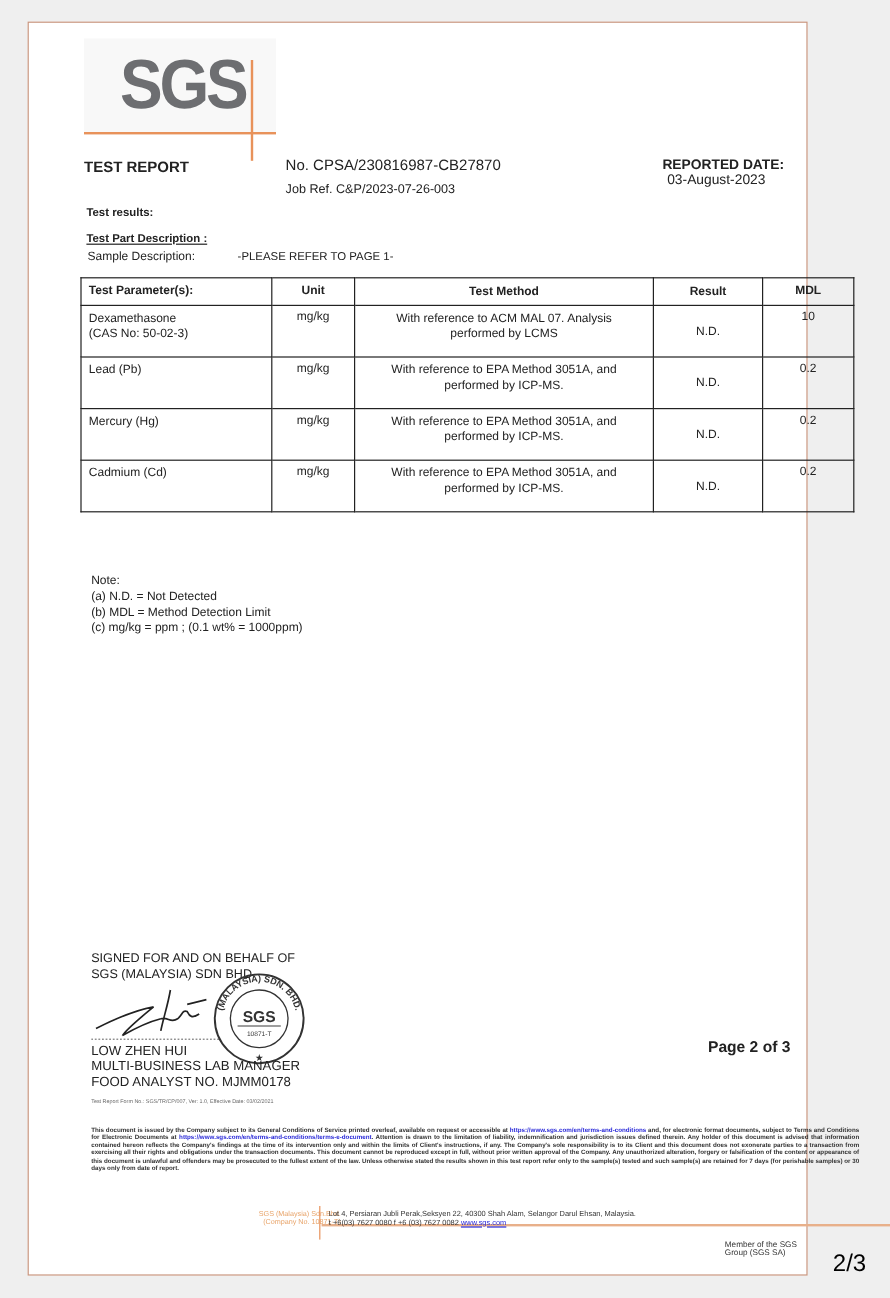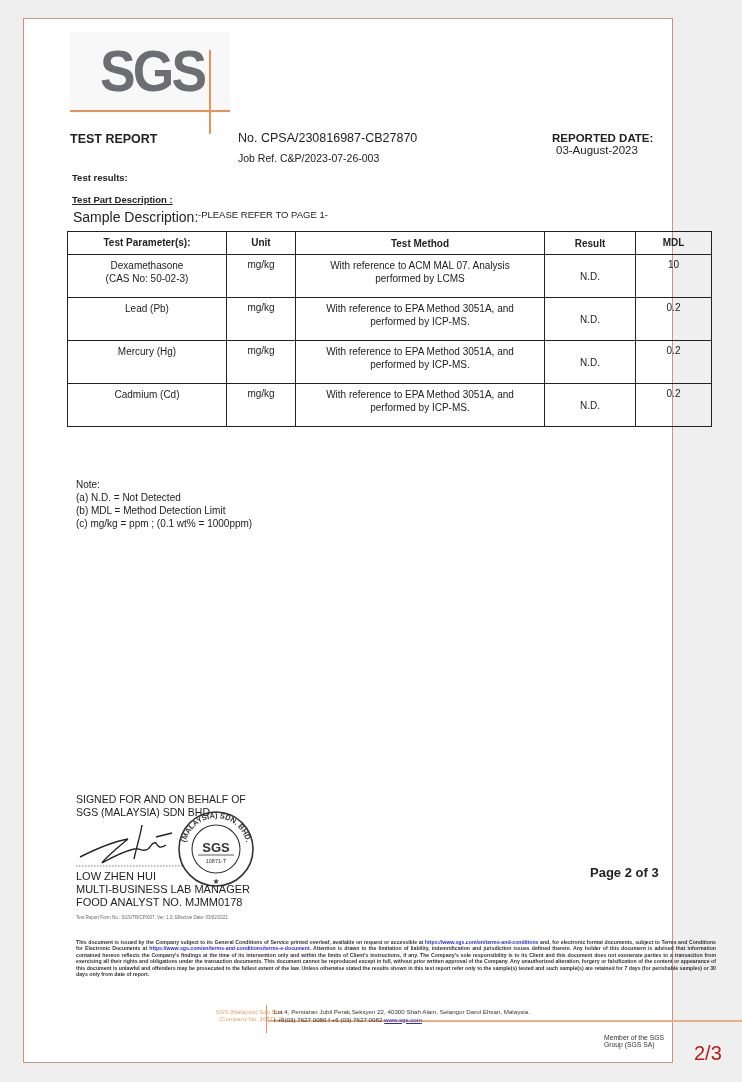--- a/index.html
+++ b/index.html
@@ -21,21 +21,21 @@
 
   .t-title { font-weight:bold; font-size:12.5px; }
   .bold { font-weight:bold; }
   .ul { text-decoration:underline; }
 
   table.results {
     position:absolute; left:43px; top:212px; width:645px; border-collapse:collapse;
     font-size:10px;
   }
   table.results th, table.results td {
-    border:1.6px solid #222; vertical-align:top; padding:4px 6px;text-align:center;
+    border:1.6px solid #222; vertical-align:top; padding:4px 6px;
   }
   table.results th { height:12px; font-weight:bold; padding-top:5px; }
   table.results td { height:34px; }
   .c1 { width:146px; text-align:left; }
   .c2 { width:56px; text-align:center; }
   .c3 { width:236px; text-align:center; line-height:13px; }
   .c4 { width:78px; text-align:center; vertical-align:middle !important; }
   .c5 { width:63px; text-align:center; }
   td.c1 { line-height:13px; }
 
@@ -50,21 +50,21 @@
   .disclaimer { left:52px; top:920px; width:640px; font-size:5.2px; line-height:6.4px;
     text-align:justify; color:#333; font-weight:bold; }
   .disclaimer a { color:#2a2ad8; }
 
   .foot-company { left:140px; top:990px; width:120px; text-align:right; font-size:6px; line-height:7px; color:#e8a46a; }
   .foot-vline { left:242px; top:986px; width:1.2px; height:28px; background:#e8925a; }
   .foot-hline { left:244px; top:1001px; width:480px; height:1.5px; background:#e8b08a; }
   .foot-addr { left:250px; top:989px; font-size:6.2px; line-height:7.5px; color:#333; }
   .foot-addr a { color:#2a2ad8; text-decoration:underline; }
   .member { left:580px; top:1015px; font-size:6.8px; color:#333; }
-  .pager { left:670px; top:1023px; font-size:20px; color:#b91c1c; font-family:"Liberation Sans", sans-serif; }
+  .pager { left:670px; top:1023px; font-size:20px; color:#000000; font-family:"Liberation Sans", sans-serif; }
 </style>
 </head>
 <body>
 
 <div class="page">
 
   <div class="abs logo">
     <div class="abs logo-text">SGS</div>
     <div class="abs logo-hline"></div>
     <div class="abs logo-vline"></div>
@@ -73,21 +73,21 @@
   <div class="abs t-title" style="left:46px;top:113px;">TEST REPORT</div>
   <div class="abs" style="left:214px;top:112px;font-size:12.5px;">No. CPSA/230816987-CB27870</div>
   <div class="abs" style="left:214px;top:133px;font-size:10.5px;">Job Ref.  C&amp;P/2023-07-26-003</div>
   <div class="abs" style="left:528px;top:113px;font-size:11.5px;">
     <span class="bold">REPORTED DATE:</span>
     <span style="margin-left:4px;">03-August-2023</span>
   </div>
 
   <div class="abs bold" style="left:48px;top:153px;font-size:9.5px;">Test results:</div>
   <div class="abs bold ul" style="left:48px;top:175px;font-size:9.5px;">Test Part Description :</div>
-  <div class="abs" style="left:49px;top:190px;font-size:14px;">Sample Description:</div>
+  <div class="abs" style="left:49px;top:190px;font-size:10px;">Sample Description:</div>
   <div class="abs" style="left:174px;top:190px;font-size:9.5px;">-PLEASE REFER TO PAGE 1-</div>
 
   <table class="results">
     <thead>
       <tr>
         <th class="c1">Test Parameter(s):</th>
         <th class="c2">Unit</th>
         <th class="c3">Test Method</th>
         <th class="c4" style="vertical-align:top;">Result</th>
         <th class="c5">MDL</th>

